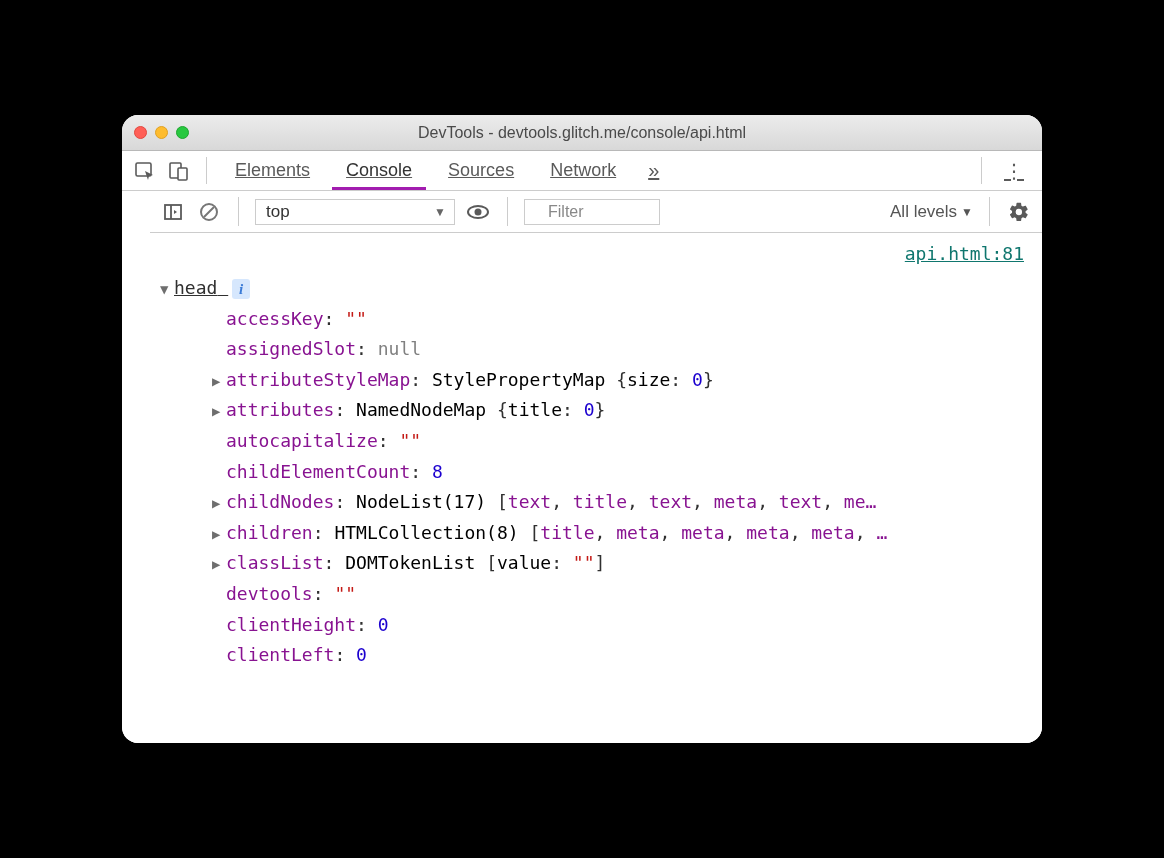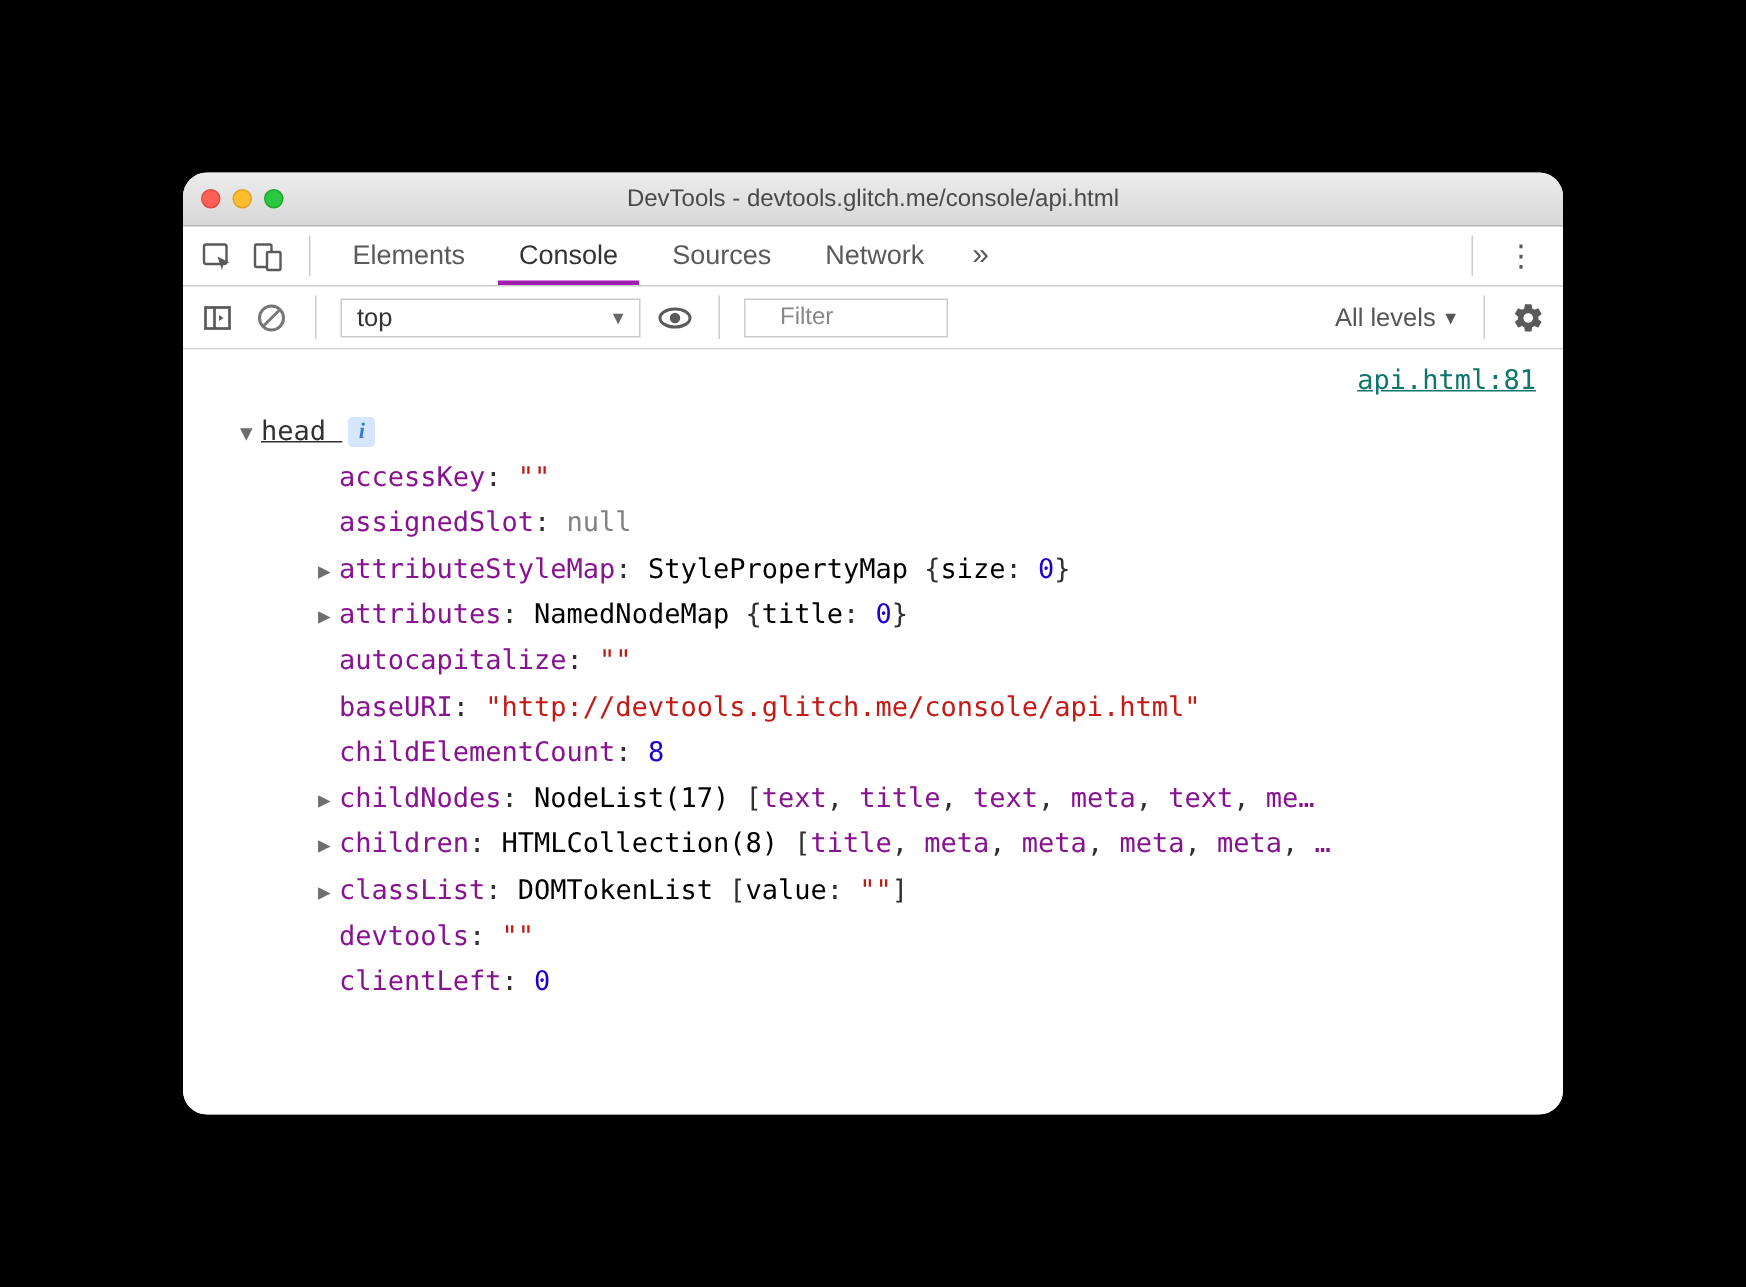--- a/index.html
+++ b/index.html
@@ -42,38 +42,40 @@
   
   .tabbar {
     height: 40px;
     border-bottom: 1px solid #ccc;
     display: flex;
     align-items: center;
     padding: 0 10px;
     font-size: 18px;
     color:#5a5a5a;
     gap: 8px;
+    text-decoration: underline;
   }
   .icon-btn { width:26px; height:26px; display:flex; align-items:center; justify-content:center; color:#5a5a5a; }
   .vdiv { width:1px; background:#ccc; align-self:stretch; margin: 6px 6px; }
   .tab { padding: 0 14px; height: 100%; display:flex; align-items:center; cursor:pointer; }
   .tab.active { color:#333; border-bottom: 3px solid #a21caf; padding-top:3px; }
   .overflow { font-size: 20px; padding: 0 10px; }
   .spacer { flex: 1; }
   .kebab { font-size: 20px; padding: 0 8px; color:#5a5a5a; }
   
   .filterbar {
     height: 42px;
     border-bottom: 1px solid #ccc;
     display:flex;
     align-items:center;
     padding: 0 10px;
     gap: 10px;
     font-size: 17px;
     color:#5a5a5a;
+    margin-left:28px;
   }
   .context-select {
     border:1px solid #ccc;
     padding: 2px 30px 2px 10px;
     height: 26px;
     display:flex; align-items:center;
     position:relative;
     min-width: 200px;
     color:#333;
     background:#fff;
@@ -222,24 +224,24 @@
       <div class="row ind1">
         <span class="disclosure">▼</span><span>head</span>
         <span class="info-badge">i</span>
       </div>
       <div id="props-container">
           <div class="row ind2"><span class="disc-space"></span><span class="prop">accessKey</span><span>: </span><span class="str">""</span></div>
           <div class="row ind2"><span class="disc-space"></span><span class="prop">assignedSlot</span><span>: </span><span class="null">null</span></div>
           <div class="row ind2"><span class="disclosure">▶</span><span class="prop">attributeStyleMap</span><span>: </span><span class="grey">StylePropertyMap </span><span class="bracket">{</span><span class="grey">size</span><span>: </span><span class="num">0</span><span class="bracket">}</span></div>
           <div class="row ind2"><span class="disclosure">▶</span><span class="prop">attributes</span><span>: </span><span class="grey">NamedNodeMap </span><span class="bracket">{</span><span class="grey">title</span><span>: </span><span class="num">0</span><span class="bracket">}</span></div>
           <div class="row ind2"><span class="disc-space"></span><span class="prop">autocapitalize</span><span>: </span><span class="str">""</span></div>
-          <div class="row ind2"><span class="disc-space"></span><span class="prop">baseURI</span><span>: </span><span class="str">"http://devtools.glitch.me/console/api.html"</span></div>
           <div class="row ind2"><span class="disc-space"></span><span class="prop">childElementCount</span><span>: </span><span class="num">8</span></div>
           <div class="row ind2"><span class="disclosure">▶</span><span class="prop">childNodes</span><span>: </span><span class="grey">NodeList(17) </span><span class="bracket">[</span><span class="prop">text</span><span>, </span><span class="prop">title</span><span>, </span><span class="prop">text</span><span>, </span><span class="prop">meta</span><span>, </span><span class="prop">text</span><span>, </span><span class="prop">me…</span></div>
           <div class="row ind2"><span class="disclosure">▶</span><span class="prop">children</span><span>: </span><span class="grey">HTMLCollection(8) </span><span class="bracket">[</span><span class="prop">title</span><span>, </span><span class="prop">meta</span><span>, </span><span class="prop">meta</span><span>, </span><span class="prop">meta</span><span>, </span><span class="prop">meta</span><span>, </span><span class="prop">…</span></div>
           <div class="row ind2"><span class="disclosure">▶</span><span class="prop">classList</span><span>: </span><span class="grey">DOMTokenList </span><span class="bracket">[</span><span class="grey">value</span><span>: </span><span class="str">""</span><span class="bracket">]</span></div>
           <div class="row ind2"><span class="disc-space"></span><span class="prop">devtools</span><span>: </span><span class="str">""</span></div>
+          <div class="row ind2"><span class="disc-space"></span><span class="prop">clientHeight</span><span>: </span><span class="num">0</span></div>
           <div class="row ind2"><span class="disc-space"></span><span class="prop">clientLeft</span><span>: </span><span class="num">0</span></div>
         </div>
     </div>
   </div>
 
 </div>
 
 </body></html>

